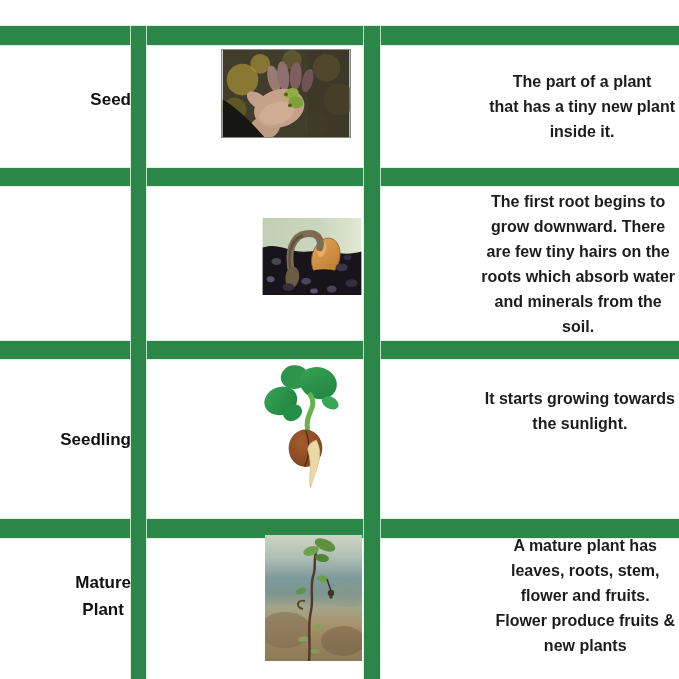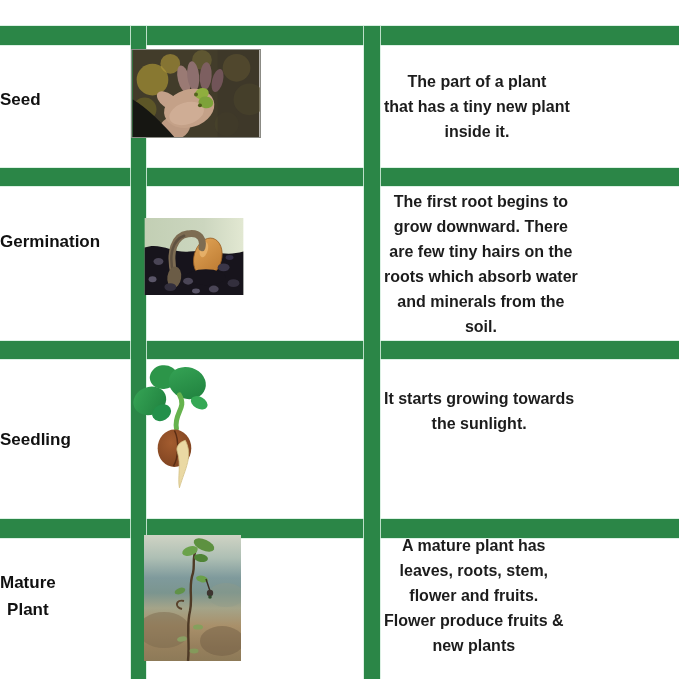--- a/index.html
+++ b/index.html
@@ -8,21 +8,21 @@
     --label:#111111;
     --bg:#ffffff;
   }
   html,body{margin:0;padding:0;background:#fff;}
   #canvas{
     position:relative;width:679px;height:679px;background:var(--bg);
     overflow:hidden;font-family:"Liberation Sans","DejaVu Sans",sans-serif;
   }
   .hbar{position:absolute;left:0;right:0;background:var(--green);box-shadow:0 0 0 1px rgba(214,238,223,.85);}
   .vbar{position:absolute;top:26px;bottom:0;background:var(--green);box-shadow:0 0 0 1px rgba(214,238,223,.85);}
-  .cell{position:absolute;display:flex;align-items:center;justify-content:flex-start;text-align:center;border-radius:18px;}
+  .cell{position:absolute;display:flex;align-items:center;justify-content:flex-end;text-align:center;border-radius:18px;}
   .label-cell{left:0;width:131px;color:var(--label);font-weight:bold;font-size:17px;line-height:27px;white-space:pre-line;}
   .photo-cell{left:146px;width:218px;}
   .desc-cell{left:380px;width:299px;color:var(--text);font-weight:bold;font-size:16px;line-height:25px;white-space:pre-line;padding:0 4px;box-sizing:border-box;}
   .r1{top:45px;height:123px;}
   .r2{top:186px;height:155px;}
   .r3{top:359px;height:160px;}
   .r4{top:538px;height:115px;}
   .photo{display:block;}
   .framed{outline:1px solid #8b8b85;}
 </style>
@@ -68,23 +68,20 @@
       <circle cx="64" cy="45" r="2" fill="#55641f"></circle>
       <circle cx="68" cy="56" r="2" fill="#4f5c1c"></circle>
     </svg>
   </div>
   <div class="cell desc-cell r1">
     <span>The part of a plant
 that has a tiny new plant
 inside it.</span>
   </div>
 
-  <div class="cell label-cell r2">
-    <span style="transform:translateY(-22px)">Germination</span>
-  </div>
   <div class="cell photo-cell r2">
     <svg class="photo" width="100" height="77" viewBox="0 0 100 78" style="transform:translate(-2px,-7px)">
       <defs>
         <linearGradient id="sky2" x1="0" y1="0" x2="1" y2="0">
           <stop offset="0" stop-color="#c2cfb4"></stop>
             <stop offset="0.6" stop-color="#ccd6bf"></stop>
             <stop offset="1" stop-color="#e2e8d2"></stop>
         </linearGradient>
         <linearGradient id="seedg" x1="0" y1="0" x2="1" y2="1">
           <stop offset="0" stop-color="#e2a557"></stop>

